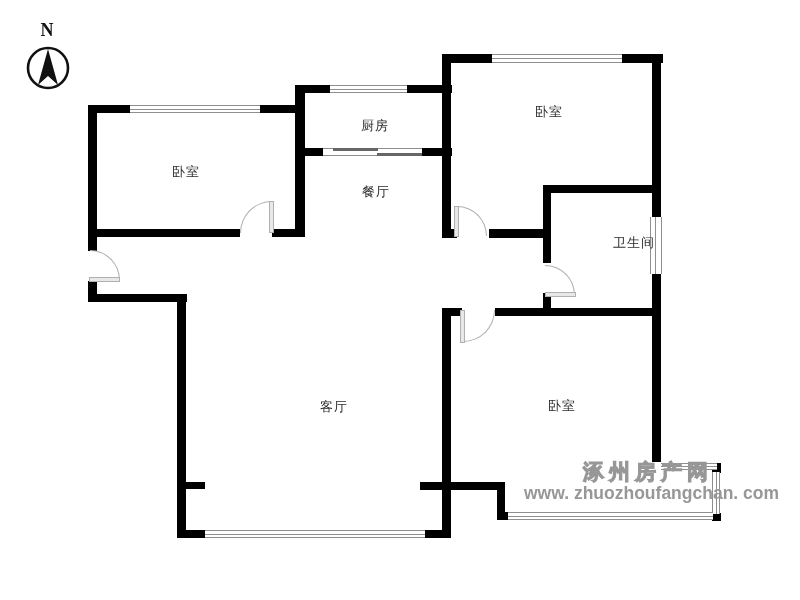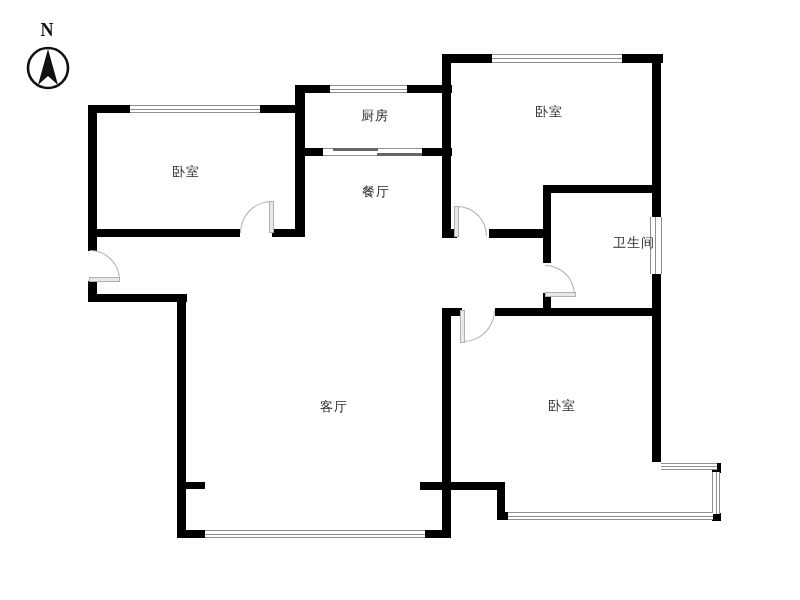--- a/index.html
+++ b/index.html
@@ -101,21 +101,23 @@
   <div class="arc tr" style="left:457px;top:206px;width:30px;height:30px"></div>
   <div class="leaf" style="left:454px;top:206px;width:5px;height:31px"></div>
 
   <div class="arc tr" style="left:545px;top:265px;width:30px;height:30px"></div>
   <div class="leaf" style="left:545px;top:292px;width:31px;height:5px"></div>
 
   <div class="arc br" style="left:463px;top:310px;width:32px;height:32px"></div>
   <div class="leaf" style="left:460px;top:310px;width:5px;height:33px"></div>
 
   <div class="room-label" style="left:186px;top:172px">卧室</div>
-  <div class="room-label" style="left:375px;top:116px">厨房</div>
+  <div class="room-label" style="left:375px;top:126px">厨房</div>
   <div class="room-label" style="left:376px;top:192px">餐厅</div>
   <div class="room-label" style="left:549px;top:112px">卧室</div>
   <div class="room-label" style="left:634px;top:243px">卫生间</div>
   <div class="room-label" style="left:334px;top:407px">客厅</div>
   <div class="room-label" style="left:562px;top:406px">卧室</div>
 
+  <div id="wm-name">涿州房产网</div>
+  <div id="wm-url">www. zhuozhoufangchan. com</div>
 
 </div>
 
 </body></html>

